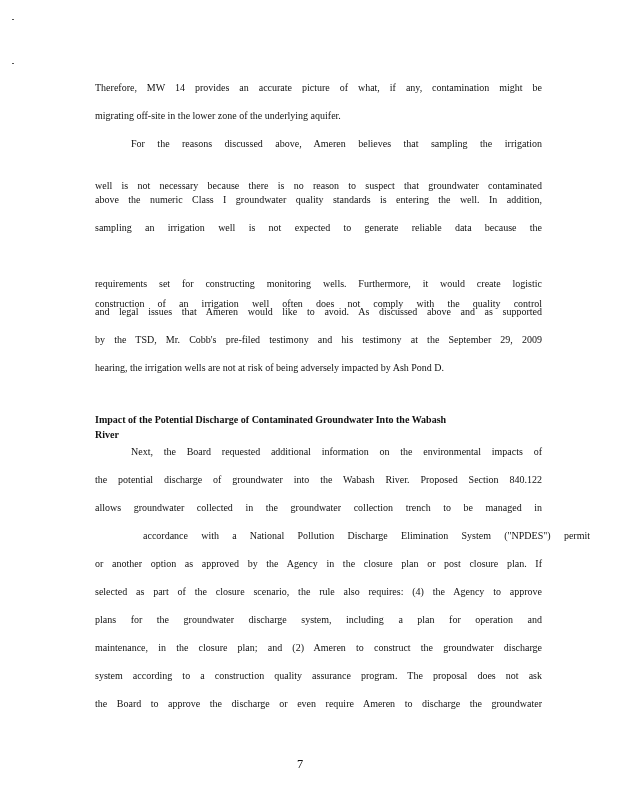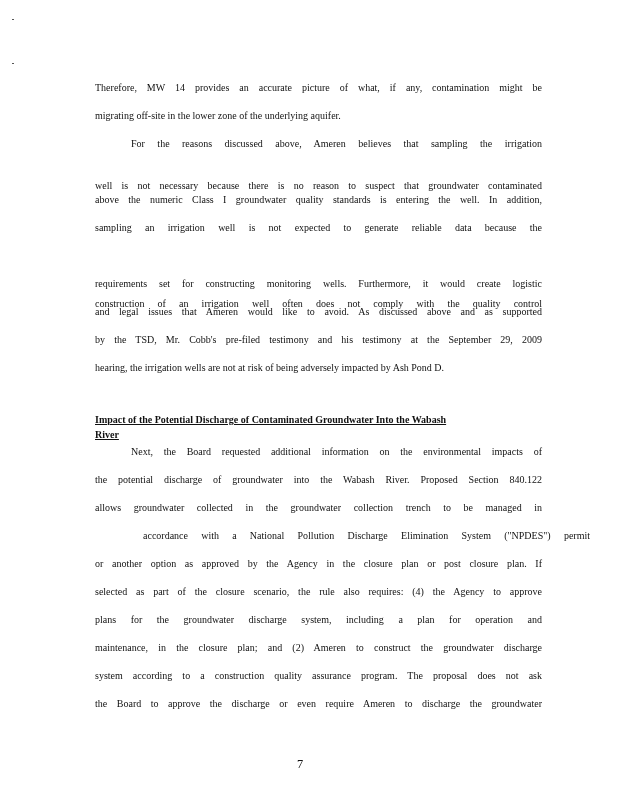--- a/index.html
+++ b/index.html
@@ -3,21 +3,21 @@
 <meta charset="utf-8">
 <style>
   html, body { margin: 0; padding: 0; background: #ffffff; }
   body { width: 619px; height: 800px; position: relative; overflow: hidden;
          font-family: "Liberation Serif", "DejaVu Serif", serif; color: #111; }
   .mark { position: absolute; width: 2px; height: 1px; background: #555; }
   .line { position: absolute; left: 95px; width: 447px; font-size: 10px;
           white-space: nowrap; line-height: 14px; }
   .just { text-align: justify; text-align-last: justify; }
   .indent { padding-left: 36px; box-sizing: border-box; }
-  .heading { font-weight: bold; text-decoration: underline; }
+  .heading { font-weight: bold; }
   .pagenum { position: absolute; left: 297px; top: 757px; font-size: 12.4px; }
 </style>
 </head>
 <body>
 
 <div class="mark" style="left:12px; top:19px;"></div>
 <div class="mark" style="left:12px; top:63px;"></div>
 
 <div class="line just" style="top:81px;">Therefore, MW 14 provides an accurate picture of what, if any, contamination might be</div>
 <div class="line" style="top:109px;">migrating off-site in the lower zone of the underlying aquifer.</div>

